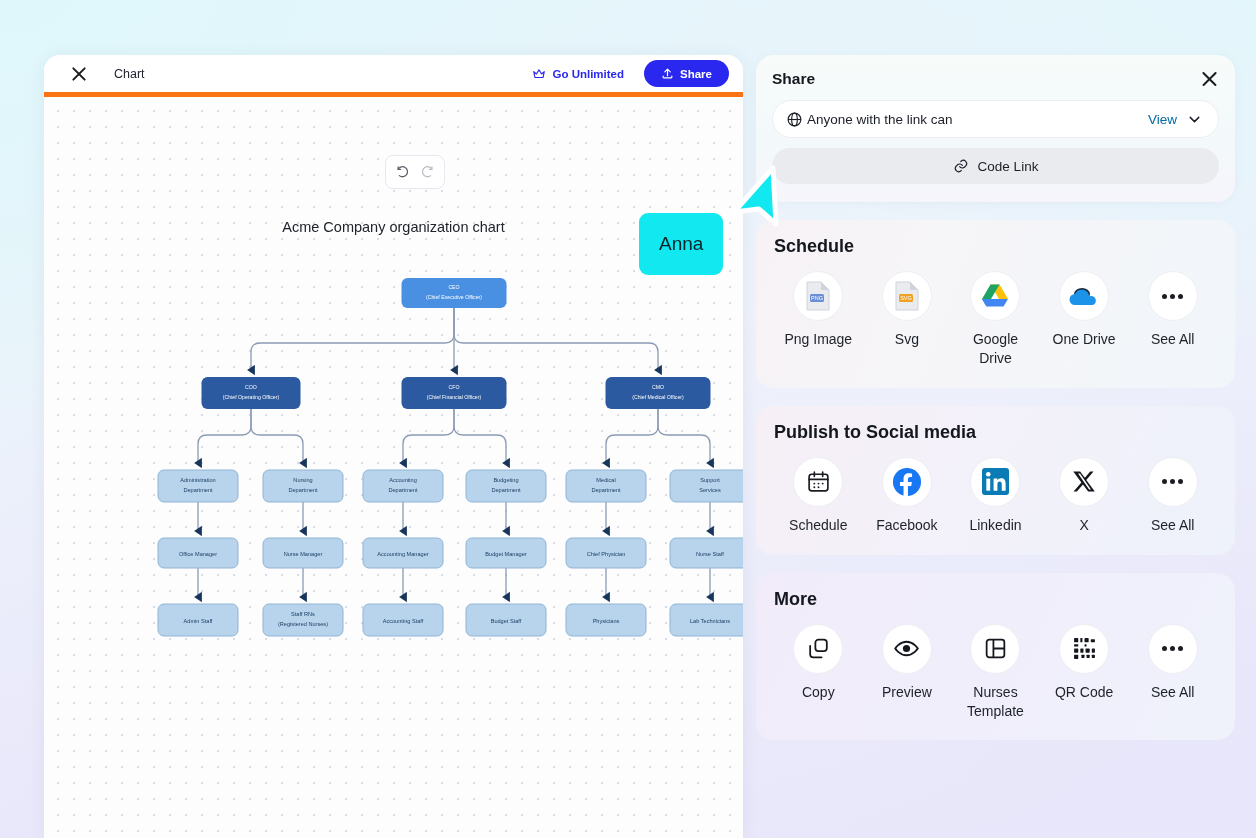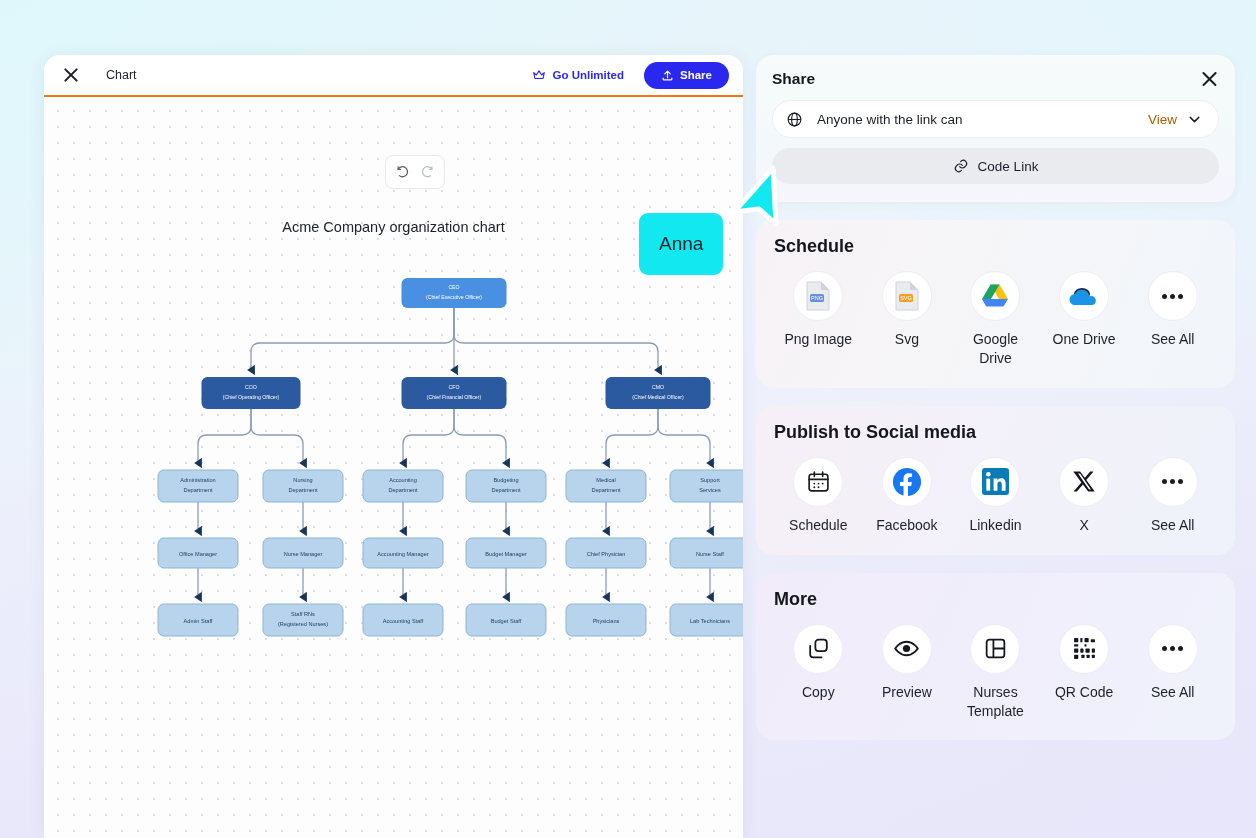--- a/index.html
+++ b/index.html
@@ -23,22 +23,22 @@
   #editor {
     position: absolute; left: 44px; top: 55px;
     width: 699px; height: 783px;
     background: #ffffff;
     border-radius: 16px 16px 0 0;
     overflow: hidden;
     box-shadow: 0 2px 18px rgba(40,50,90,.07);
   }
   #topbar {
     height: 42px; display: flex; align-items: center;
-    padding: 0 14px 0 16px; background: #fff;
-    border-bottom: 2px solid #f97316;
+    padding: 0 14px 0 24px; background: #fff;
+    border-bottom: 5px solid #f97316;
   }
   .close-x { width: 22px; height: 22px; position: relative; cursor: pointer; flex: none; }
   .close-x::before, .close-x::after {
     content: ""; position: absolute; left: 2px; top: 10px;
     width: 18px; height: 2px; background: #1b1d22; border-radius: 2px;
   }
   .close-x::before { transform: rotate(45deg); }
   .close-x::after  { transform: rotate(-45deg); }
   #doc-title { margin-left: 24px; font-size: 12.5px; color: #22262e; }
   .spacer { flex: 1; }
@@ -103,22 +103,22 @@
     width: 19px; height: 1.8px; background: #1b1d22; border-radius: 2px;
   }
   #share-close::before { transform: rotate(45deg); }
   #share-close::after  { transform: rotate(-45deg); }
 
   #link-row {
     margin-top: 12px; height: 38px; background: #fff;
     border: 1px solid #eceef3; border-radius: 19px;
     display: flex; align-items: center; padding: 0 15px 0 13px; cursor: pointer;
   }
-  #link-row .label { margin-left: 14px; font-size: 13.5px; color: #1b1f27; }
-  #link-perm { margin-left: auto; font-size: 13.5px; color: #a16207; }
+  #link-row .label { margin-left: 4px; font-size: 13.5px; color: #1b1f27; }
+  #link-perm { margin-left: auto; font-size: 13.5px; color: #0369a1; }
   #perm-caret { margin-left: 9px; display: block; }
 
   #copy-link {
     margin-top: 10px; height: 36px; background: #e9ebef; border-radius: 18px;
     display: flex; align-items: center; justify-content: center; gap: 9px;
     font-size: 13.5px; color: #1b1f27; cursor: pointer;
   }
 
   #download-card {
     background: linear-gradient(110deg,#f7f2f5 0%,#f6f5f8 35%,#f1f6fa 100%);

